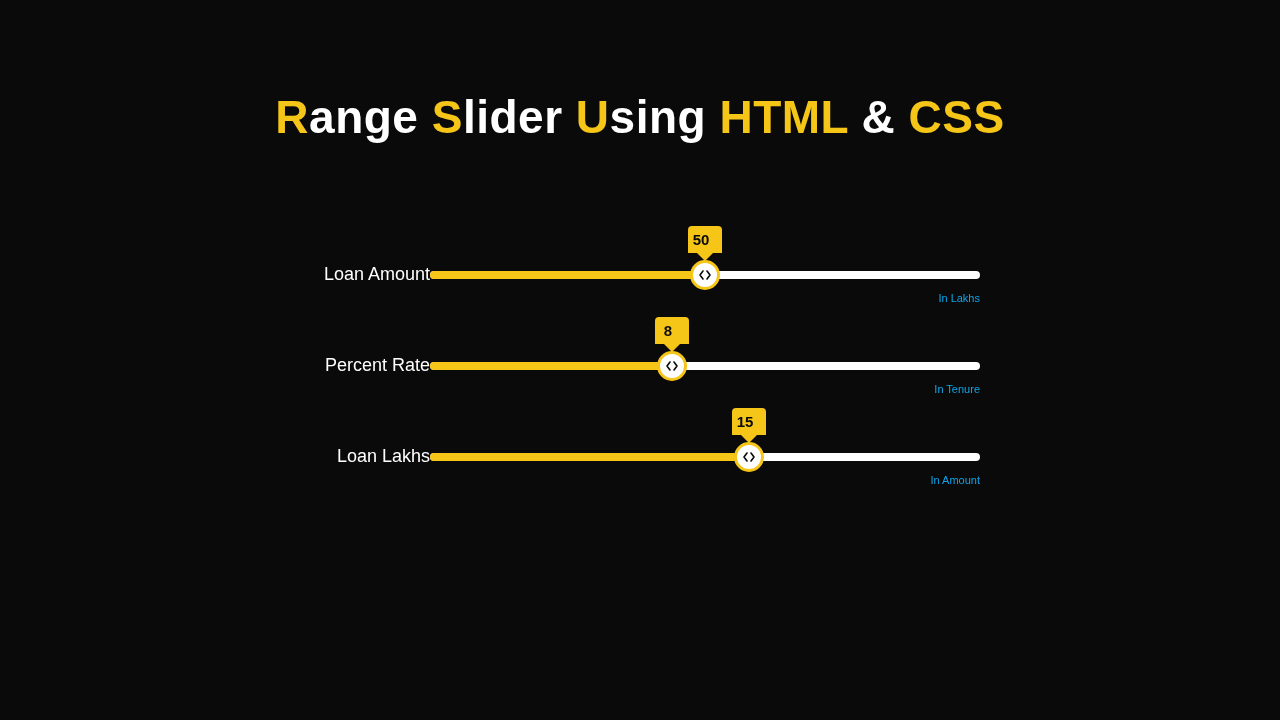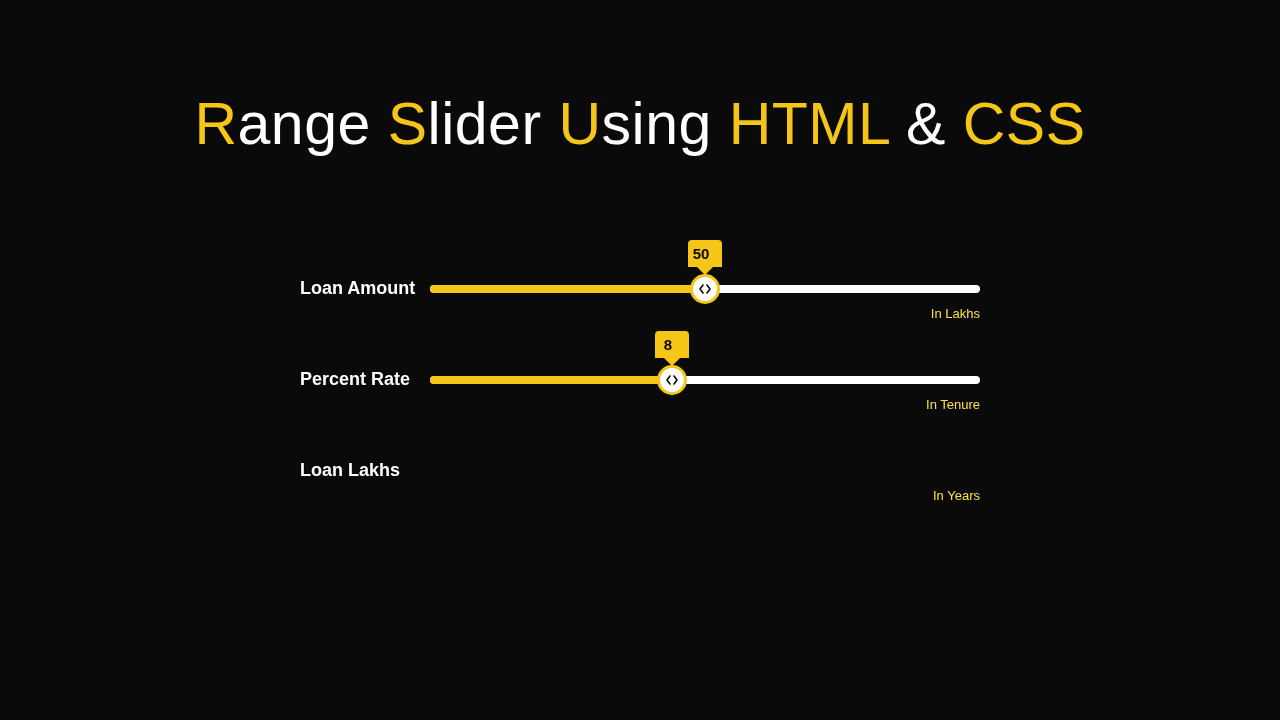--- a/index.html
+++ b/index.html
@@ -17,22 +17,22 @@
   }
   .container {
     width: 100%;
     height: 100%;
     display: flex;
     flex-direction: column;
     align-items: center;
     padding-top: 90px;
   }
   .title {
-    font-size: 59px;
-    font-weight: 400;
+    font-size: 46px;
+    font-weight: 700;
     letter-spacing: 0.5px;
     margin-bottom: 120px;
     text-align: center;
   }
   .title .accent {
     color: #f5c518;
   }
   .title .white {
     color: #ffffff;
   }
@@ -43,23 +43,24 @@
     gap: 70px;
   }
   .slider-row {
     display: flex;
     align-items: center;
     position: relative;
   }
   .slider-label {
     width: 130px;
     font-size: 18px;
-    font-weight: 700;
+    font-weight: 400;
     color: #fff;
     flex-shrink: 0;
+    text-align: right;
   }
   .slider-track-wrap {
     position: relative;
     flex: 1;
     height: 8px;
   }
   .slider-track-bg {
     position: absolute;
     left: 0;
     right: 0;
@@ -116,22 +117,22 @@
     width: 0;
     height: 0;
     border-left: 9px solid transparent;
     border-right: 9px solid transparent;
     border-top: 9px solid #f5c518;
   }
   .slider-unit {
     position: absolute;
     right: 0;
     top: 28px;
-    font-size: 13px;
-    color: #fde047;
+    font-size: 11px;
+    color: #0ea5e9;
     margin-left: 32px;
   }
 </style>
 </head>
 <body>
 
 <div class="container">
   <h1 class="title"><span class="accent">R</span><span class="white">ange </span><span class="accent">S</span><span class="white">lider </span><span class="accent">U</span><span class="white">sing </span><span class="accent">HTML</span><span class="white"> &amp; </span><span class="accent">CSS</span></h1>
 
   <div class="sliders">
@@ -161,17 +162,27 @@
           <svg viewBox="0 0 12 12">
               <path d="M4 2 L1 6 L4 10 M8 2 L11 6 L8 10" stroke="#0a0a0a" stroke-width="1.6" fill="none" stroke-linecap="round" stroke-linejoin="round"></path>
             </svg>
         </div>
       </div>
       <div class="slider-unit">In Tenure</div>
     </div>
 
     <div class="slider-row">
       <div class="slider-label">Loan Lakhs</div>
-      <div class="slider-unit">In Years</div>
+      <div class="slider-track-wrap">
+        <div class="slider-track-bg"></div>
+        <div class="slider-track-fill" style="width:58%"></div>
+        <div class="value-badge" style="left:58%">15</div>
+        <div class="slider-thumb" style="left:58%">
+          <svg viewBox="0 0 12 12">
+              <path d="M4 2 L1 6 L4 10 M8 2 L11 6 L8 10" stroke="#0a0a0a" stroke-width="1.6" fill="none" stroke-linecap="round" stroke-linejoin="round"></path>
+            </svg>
+        </div>
+      </div>
+      <div class="slider-unit">In Amount</div>
     </div>
 
   </div>
 </div>
 
 </body></html>

